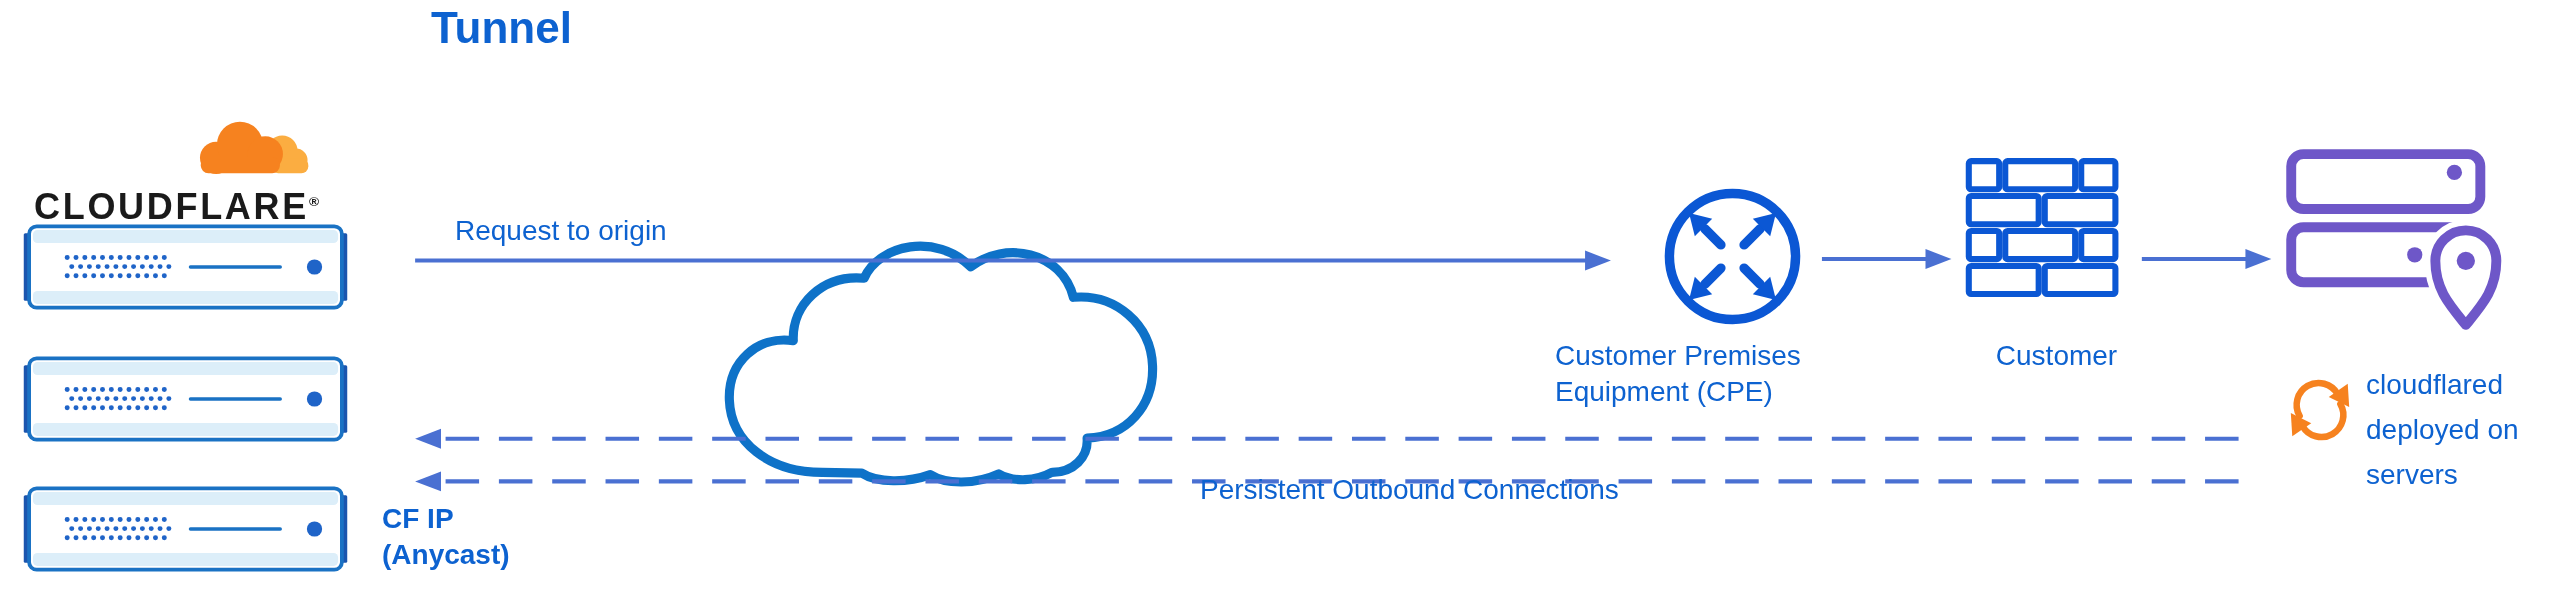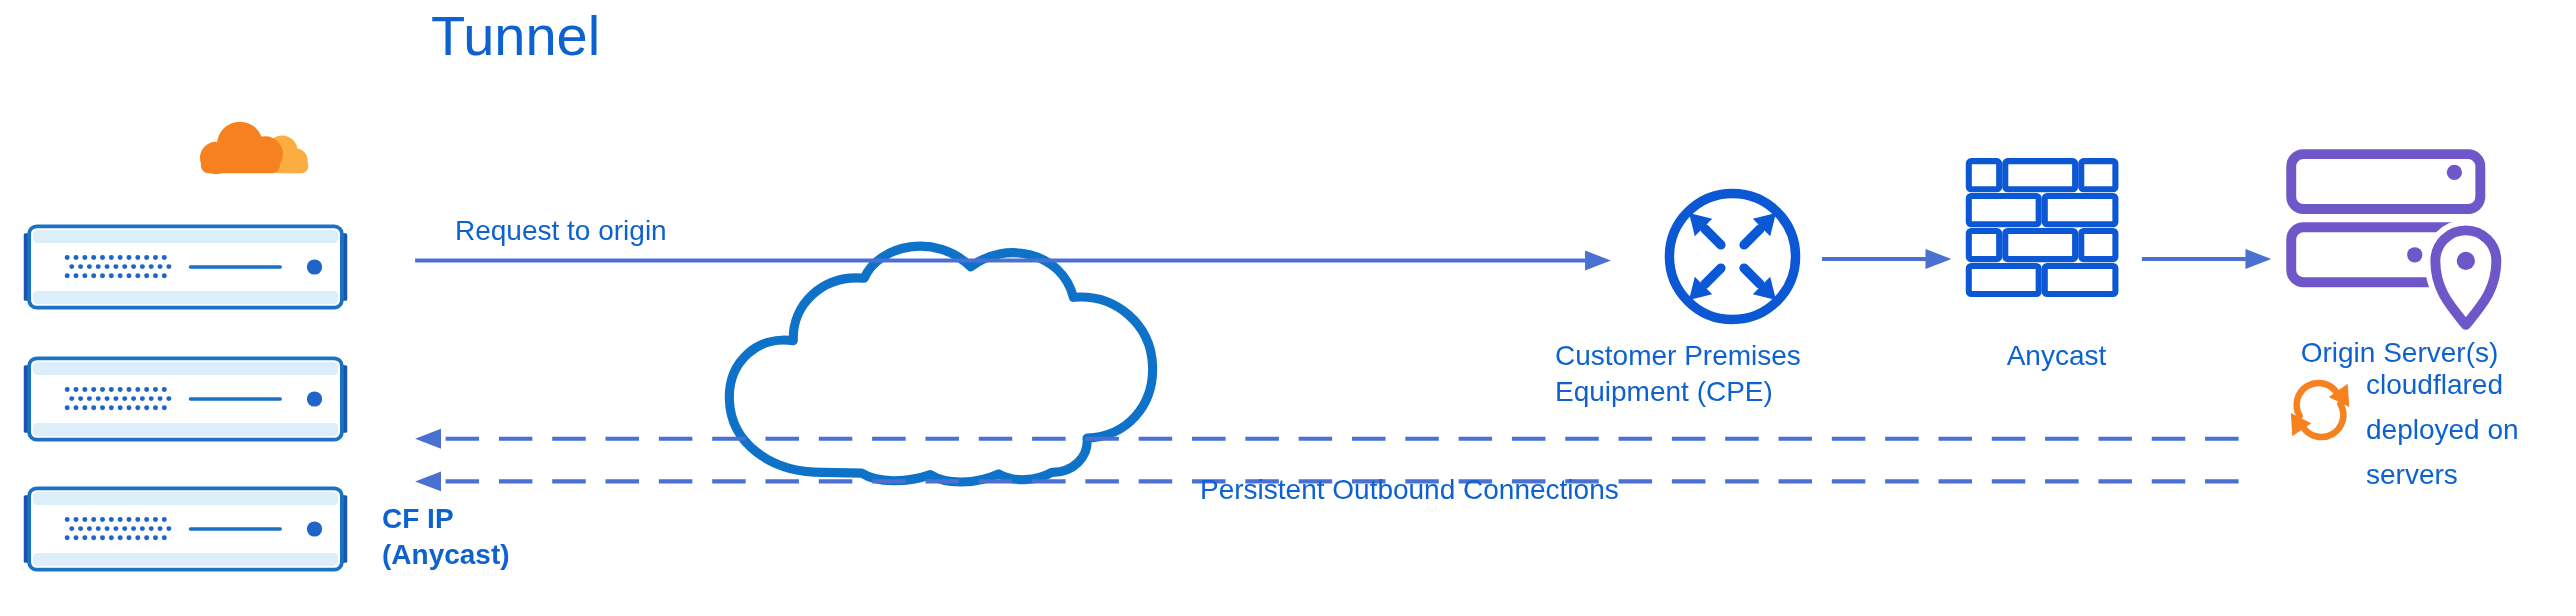--- a/index.html
+++ b/index.html
@@ -1,21 +1,21 @@
 <!DOCTYPE html>
 <html style="--text-blue: #0d62d0; --arrow-blue: #4a70d2; --icon-blue: #0b57d4; --cloud-blue: #0e72c8; --server-blue: #1a72c4; --server-navy: #1b55ae; --server-fill: #dceef9; --dot-blue: #1f64c8; --purple: #6e57c8; --orange: #f6821f; --orange-light: #fbad41; --wordmark-black: #1a1a1a;font-size:12.2px"><head>
 <meta charset="utf-8">
 <style>
   html,body{margin:0;padding:0;background:#fff;}
   .canvas{position:relative;width:2576px;height:617px;overflow:hidden;
           font-family:"Liberation Sans",sans-serif;background:#fff;}
   .abs{position:absolute;}
   .lbl{position:absolute;color:var(--text-blue);font-size:28px;line-height:1.3;}
   .center{text-align:center;}
-  .title{position:absolute;font-size:56px;font-weight:400;color:var(--text-blue);}
+  .title{position:absolute;font-size:44px;font-weight:700;color:var(--text-blue);}
   .wordmark{position:absolute;font-size:36px;font-weight:800;letter-spacing:2.7px;
             color:var(--wordmark-black);white-space:nowrap;}
   .wordmark .reg{font-size:13.7px;vertical-align:super;letter-spacing:0;}
   svg{display:block;}
   
   .s-icon{stroke:var(--icon-blue);}    .f-icon{fill:var(--icon-blue);}
   .s-arrow{stroke:var(--arrow-blue);}  .f-arrow{fill:var(--arrow-blue);}
   .s-cloud{stroke:var(--cloud-blue);}
   .s-server{stroke:var(--server-blue);}
   .f-navy{fill:var(--server-navy);}    .f-band{fill:var(--server-fill);}
@@ -57,20 +57,23 @@
       <circle cx="136" cy="60" r="15"></circle>
       <rect x="104" y="58" width="48" height="19" rx="9"></rect>
     </g>
     <g class="f-orange">
       <circle cx="32" cy="57" r="21"></circle>
       <circle cx="63" cy="40" r="30"></circle>
       <circle cx="96" cy="52" r="23"></circle>
       <rect x="12" y="56" width="103" height="21" rx="10"></rect>
     </g>
   </svg>
+  <div class="wordmark" style="left:34px;top:186px;">
+    <span>CLOUDFLARE</span><span class="reg">®</span>
+  </div>
 
   <svg class="abs" style="left:23px;top:223px;" width="325" height="88" viewBox="0 0 427 115">
       <use href="#sym-server"></use>
     </svg>
   <svg class="abs" style="left:23px;top:355px;" width="325" height="88" viewBox="0 0 427 115">
       <use href="#sym-server"></use>
     </svg>
   <svg class="abs" style="left:23px;top:485px;" width="325" height="88" viewBox="0 0 427 115">
       <use href="#sym-server"></use>
     </svg>
@@ -144,35 +147,34 @@
       <rect x="5" y="51" width="92" height="37" rx="3"></rect>
       <rect x="105" y="51" width="93" height="37" rx="3"></rect>
       <rect x="5" y="97" width="40" height="37" rx="3"></rect>
       <rect x="53" y="97" width="92" height="37" rx="3"></rect>
       <rect x="153" y="97" width="45" height="37" rx="3"></rect>
       <rect x="5" y="143" width="92" height="37" rx="3"></rect>
       <rect x="105" y="143" width="93" height="37" rx="3"></rect>
     </g>
   </svg>
   <div class="lbl center" style="left:1889px;top:338px;width:335px;">
-    <div>Anycast</div>
+    <div>Customer</div>
   </div>
 
   <svg class="abs" style="left:2285px;top:148px;" width="229" height="183" viewBox="0 0 300 240">
     <rect x="8" y="8" width="248" height="72" rx="16" class="f-white s-purple" stroke-width="13"></rect>
     <circle cx="222" cy="32" r="10" class="f-purple"></circle>
     <rect x="8" y="104" width="248" height="72" rx="16" class="f-white s-purple" stroke-width="13"></rect>
     <circle cx="170" cy="140" r="10" class="f-purple"></circle>
     <g>
       <path d="M 237 232 C 215 205 197 185 197 148 A 40 40 0 1 1 277 148 C 277 185 259 205 237 232 Z" fill="#fff" stroke="#fff" stroke-width="28" stroke-linejoin="round"></path>
       <path d="M 237 232 C 215 205 197 185 197 148 A 40 40 0 1 1 277 148 C 277 185 259 205 237 232 Z" class="f-white s-purple" stroke-width="13" stroke-linejoin="round"></path>
       <circle cx="237" cy="148" r="12" class="f-purple"></circle>
     </g>
   </svg>
-  <div class="lbl center" style="left:2270px;top:335px;width:259px;">Origin Server(s)</div>
 
   <svg class="abs" style="left:2285px;top:375px;" width="70" height="70" viewBox="0 0 96 96">
     <g class="s-orange" fill="none" stroke-width="9" stroke-linecap="round">
       <path d="M 20 56 A 30 30 0 0 1 72 26"></path>
       <path d="M 76 40 A 30 30 0 0 1 24 70"></path>
     </g>
     <g class="f-orange">
       <polygon points="86,12 88,44 60,30"></polygon>
       <polygon points="10,84 8,52 36,66"></polygon>
     </g>

